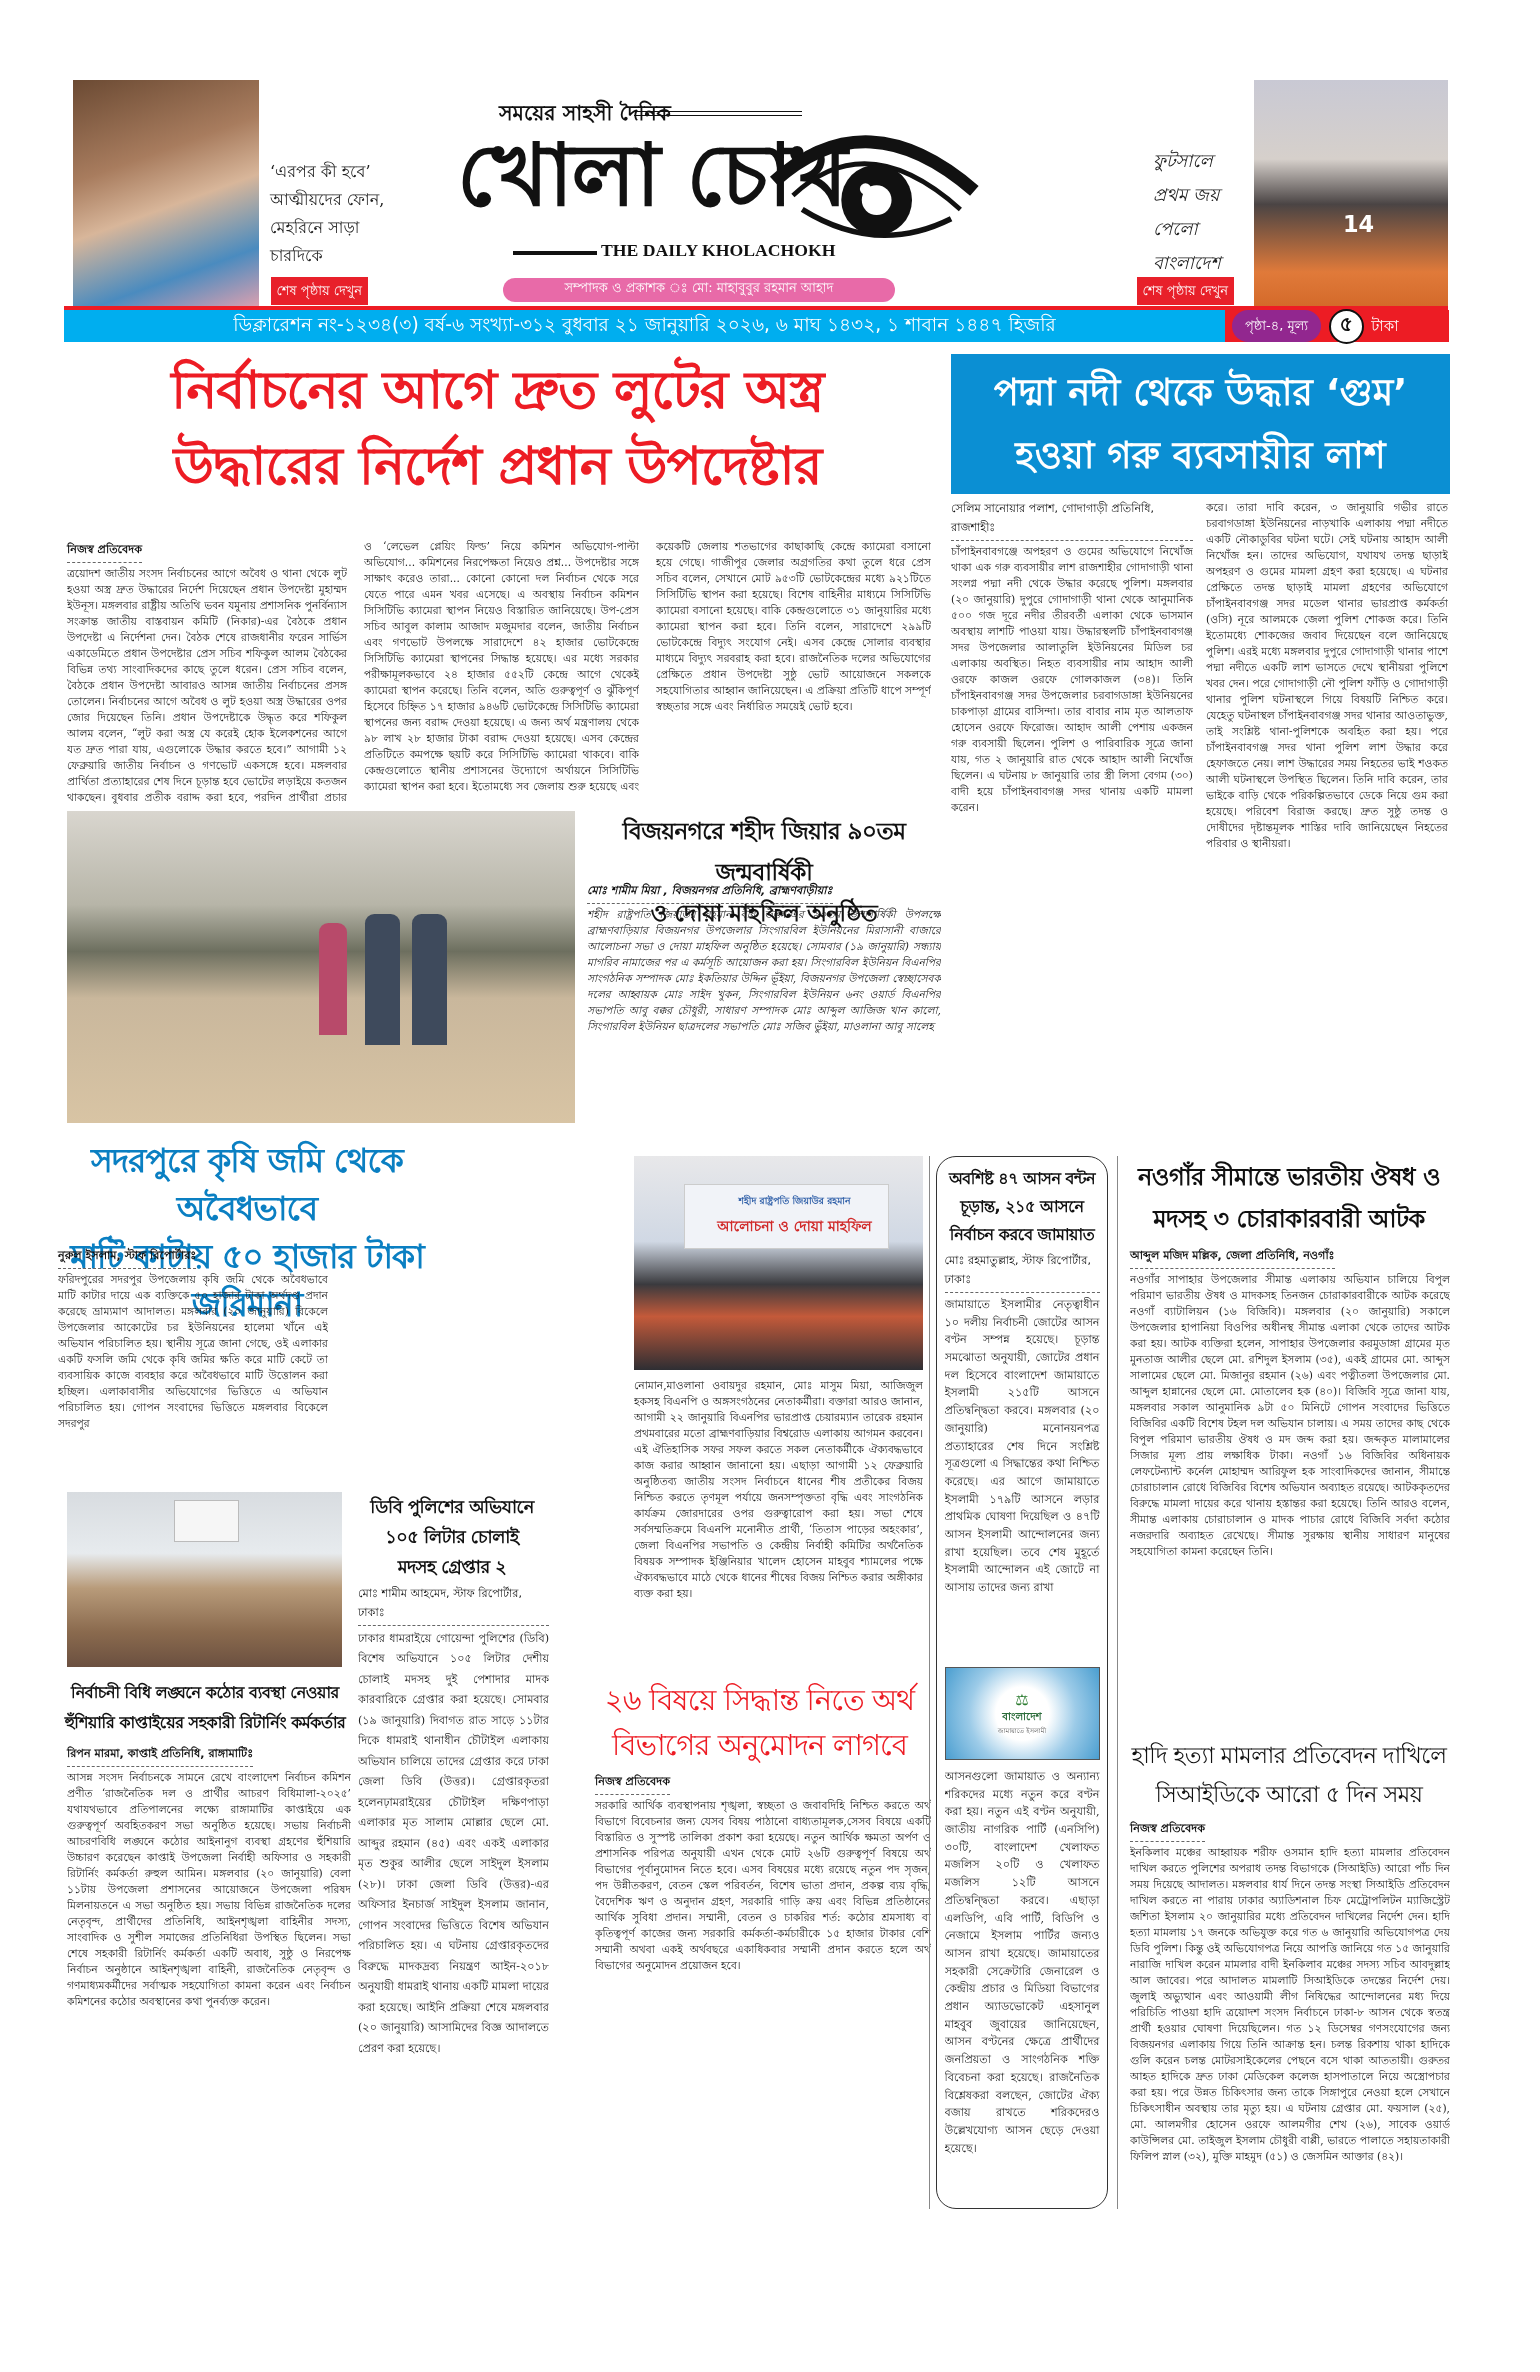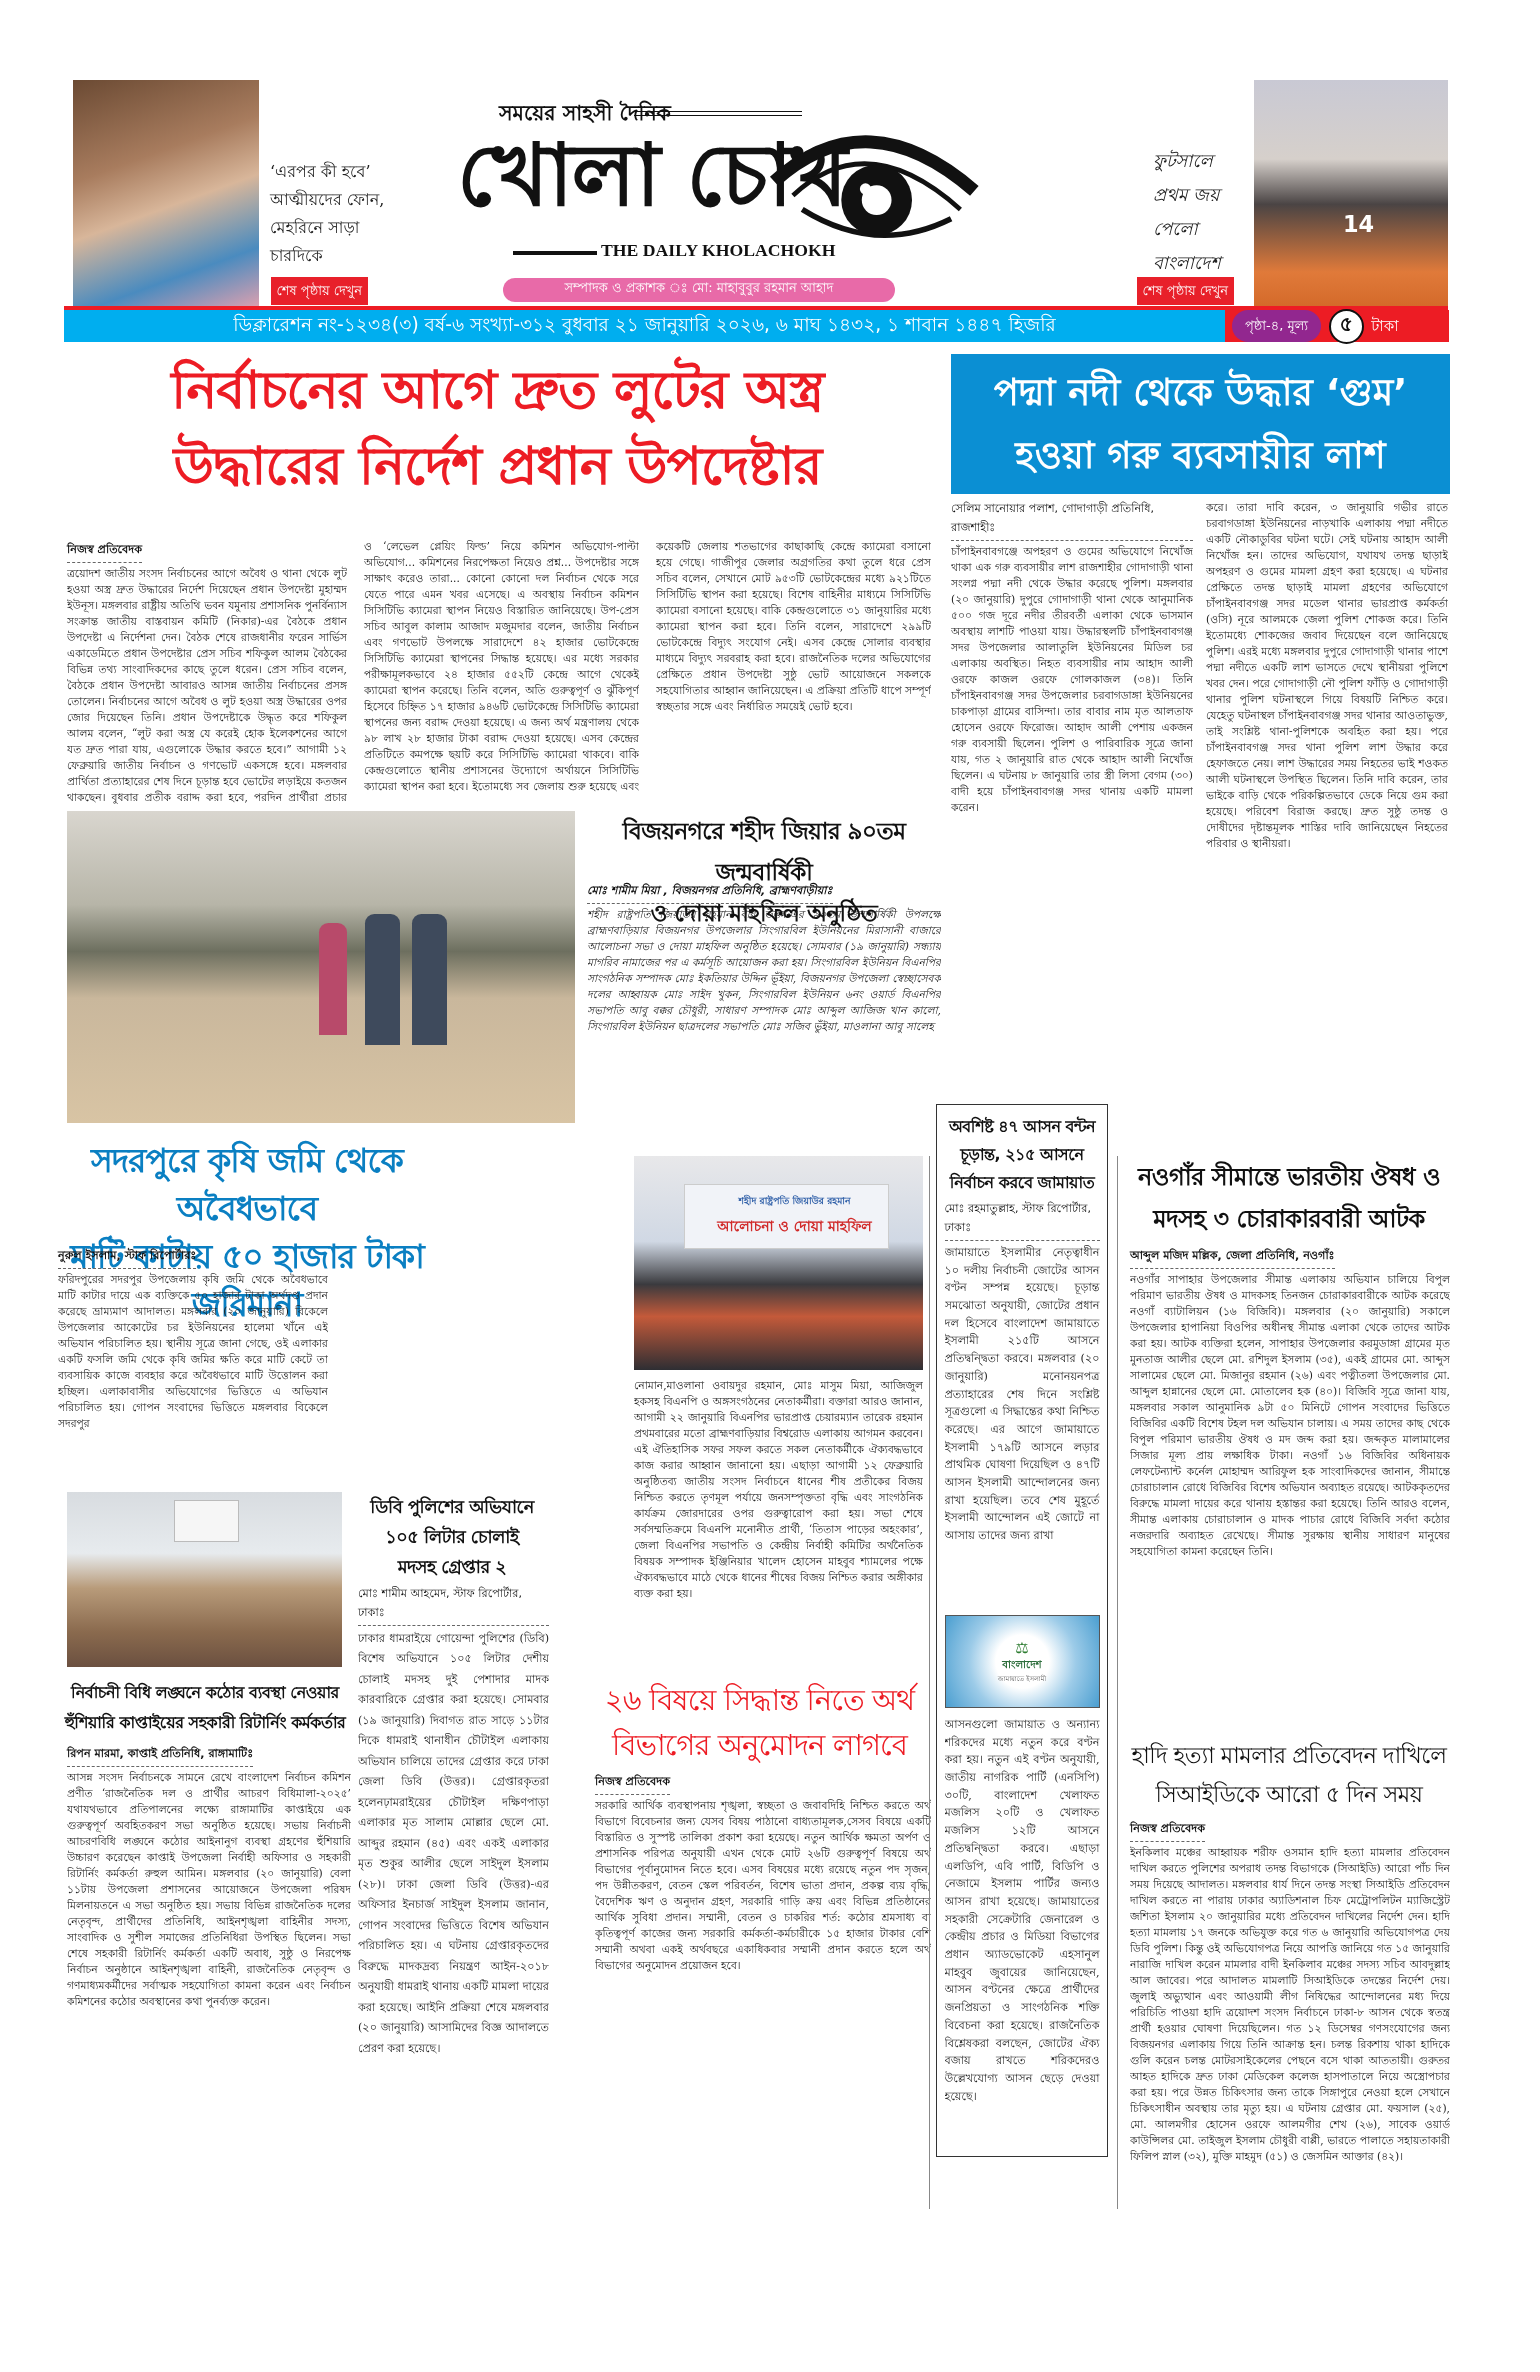--- a/index.html
+++ b/index.html
@@ -126,21 +126,21 @@
 </div>
 
 <div class="abs photo" style="left:634px;top:1156px;width:289px;height:214px;background:linear-gradient(180deg,#e8e8ea 0%,#d0d8e4 40%,#3a3a3e 60%,#c45a3a 75%,#2e2e33 100%);">
   <div style="position:absolute;left:50px;top:28px;width:205px;height:65px;background:#f1f3f8;border:0.9px solid #ccc;text-align:center;padding-left:16px;">
     <div style="font-size:9.3px;color:#2f5fa8;font-weight:bold;margin-top:9.3px;">শহীদ রাষ্ট্রপতি জিয়াউর রহমান</div>
     <div style="font-size:14px;color:#d12a2a;font-weight:bold;margin-top:5.6px;">আলোচনা ও দোয়া মাহফিল</div>
   </div>
 </div>
 <div class="abs body-text" style="left:634px;top:1378px;width:289px;height:270px;overflow:hidden;">নোমান,মাওলানা ওবায়দুর রহমান, মোঃ মাসুম মিয়া, আজিজুল হকসহ বিএনপি ও অঙ্গসংগঠনের নেতাকর্মীরা। বক্তারা আরও জানান, আগামী ২২ জানুয়ারি বিএনপির ভারপ্রাপ্ত চেয়ারম্যান তারেক রহমান প্রথমবারের মতো ব্রাহ্মণবাড়িয়ার বিশ্বরোড এলাকায় আগমন করবেন। এই ঐতিহাসিক সফর সফল করতে সকল নেতাকর্মীকে ঐক্যবদ্ধভাবে কাজ করার আহ্বান জানানো হয়। এছাড়া আগামী ১২ ফেব্রুয়ারি অনুষ্ঠিতব্য জাতীয় সংসদ নির্বাচনে ধানের শীষ প্রতীকের বিজয় নিশ্চিত করতে তৃণমূল পর্যায়ে জনসম্পৃক্ততা বৃদ্ধি এবং সাংগঠনিক কার্যক্রম জোরদারের ওপর গুরুত্বারোপ করা হয়। সভা শেষে সর্বসম্মতিক্রমে বিএনপি মনোনীত প্রার্থী, ‘তিতাস পাড়ের অহংকার’, জেলা বিএনপির সভাপতি ও কেন্দ্রীয় নির্বাহী কমিটির অর্থনৈতিক বিষয়ক সম্পাদক ইঞ্জিনিয়ার খালেদ হোসেন মাহবুব শ্যামলের পক্ষে ঐক্যবদ্ধভাবে মাঠে থেকে ধানের শীষের বিজয় নিশ্চিত করার অঙ্গীকার ব্যক্ত করা হয়।</div>
 
-<div class="abs boxed" style="left:936px;top:1104px;width:172px;height:1053px;padding:7.5px;">
+<div class="abs boxed" style="left:936px;top:1156px;width:172px;height:1053px;padding:7.5px;border-radius:20px;">
   <div class="hl-black" style="font-size:16px;line-height:28px;">অবশিষ্ট ৪৭ আসন বন্টন চূড়ান্ত, ২১৫ আসনে নির্বাচন করবে জামায়াত</div>
   <div class="byline" style="font-weight:normal;margin-top:3.7px;">মোঃ রহমাতুল্লাহ, স্টাফ রিপোর্টার, ঢাকাঃ</div>
   <div class="body-text" style="font-size:11.2px;line-height:17.7px;height:364px;overflow:hidden;">জামায়াতে ইসলামীর নেতৃত্বাধীন ১০ দলীয় নির্বাচনী জোটের আসন বণ্টন সম্পন্ন হয়েছে। চূড়ান্ত সমঝোতা অনুযায়ী, জোটের প্রধান দল হিসেবে বাংলাদেশ জামায়াতে ইসলামী ২১৫টি আসনে প্রতিদ্বন্দ্বিতা করবে। মঙ্গলবার (২০ জানুয়ারি) মনোনয়নপত্র প্রত্যাহারের শেষ দিনে সংশ্লিষ্ট সূত্রগুলো এ সিদ্ধান্তের কথা নিশ্চিত করেছে। এর আগে জামায়াতে ইসলামী ১৭৯টি আসনে লড়ার প্রাথমিক ঘোষণা দিয়েছিল ও ৪৭টি আসন ইসলামী আন্দোলনের জন্য রাখা হয়েছিল। তবে শেষ মুহূর্তে ইসলামী আন্দোলন এই জোটে না আসায় তাদের জন্য রাখা</div>
   <div style="margin:7.5px 0;height:93px;background:radial-gradient(circle,#fff 30%,#9ccbe8 60%,#4a9ed0 100%);border:0.9px solid #555;display:flex;flex-direction:column;align-items:center;justify-content:center;">
     <span style="font-size:15px;color:#2e7d32;">⚖</span>
     <span style="font-size:10.3px;font-weight:bold;color:#2b6c3a;">বাংলাদেশ</span>
     <span style="font-size:6.5px;color:#555;">জামায়াতে ইসলামী</span>
   </div>
   <div class="body-text" style="font-size:11.2px;line-height:17.7px;height:457px;overflow:hidden;">আসনগুলো জামায়াত ও অন্যান্য শরিকদের মধ্যে নতুন করে বণ্টন করা হয়। নতুন এই বণ্টন অনুযায়ী, জাতীয় নাগরিক পার্টি (এনসিপি) ৩০টি, বাংলাদেশ খেলাফত মজলিস ২০টি ও খেলাফত মজলিস ১২টি আসনে প্রতিদ্বন্দ্বিতা করবে। এছাড়া এলডিপি, এবি পার্টি, বিডিপি ও নেজামে ইসলাম পার্টির জন্যও আসন রাখা হয়েছে। জামায়াতের সহকারী সেক্রেটারি জেনারেল ও কেন্দ্রীয় প্রচার ও মিডিয়া বিভাগের প্রধান অ্যাডভোকেট এহসানুল মাহবুব জুবায়ের জানিয়েছেন, আসন বণ্টনের ক্ষেত্রে প্রার্থীদের জনপ্রিয়তা ও সাংগঠনিক শক্তি বিবেচনা করা হয়েছে। রাজনৈতিক বিশ্লেষকরা বলছেন, জোটের ঐক্য বজায় রাখতে শরিকদেরও উল্লেখযোগ্য আসন ছেড়ে দেওয়া হয়েছে।</div>
 </div>

